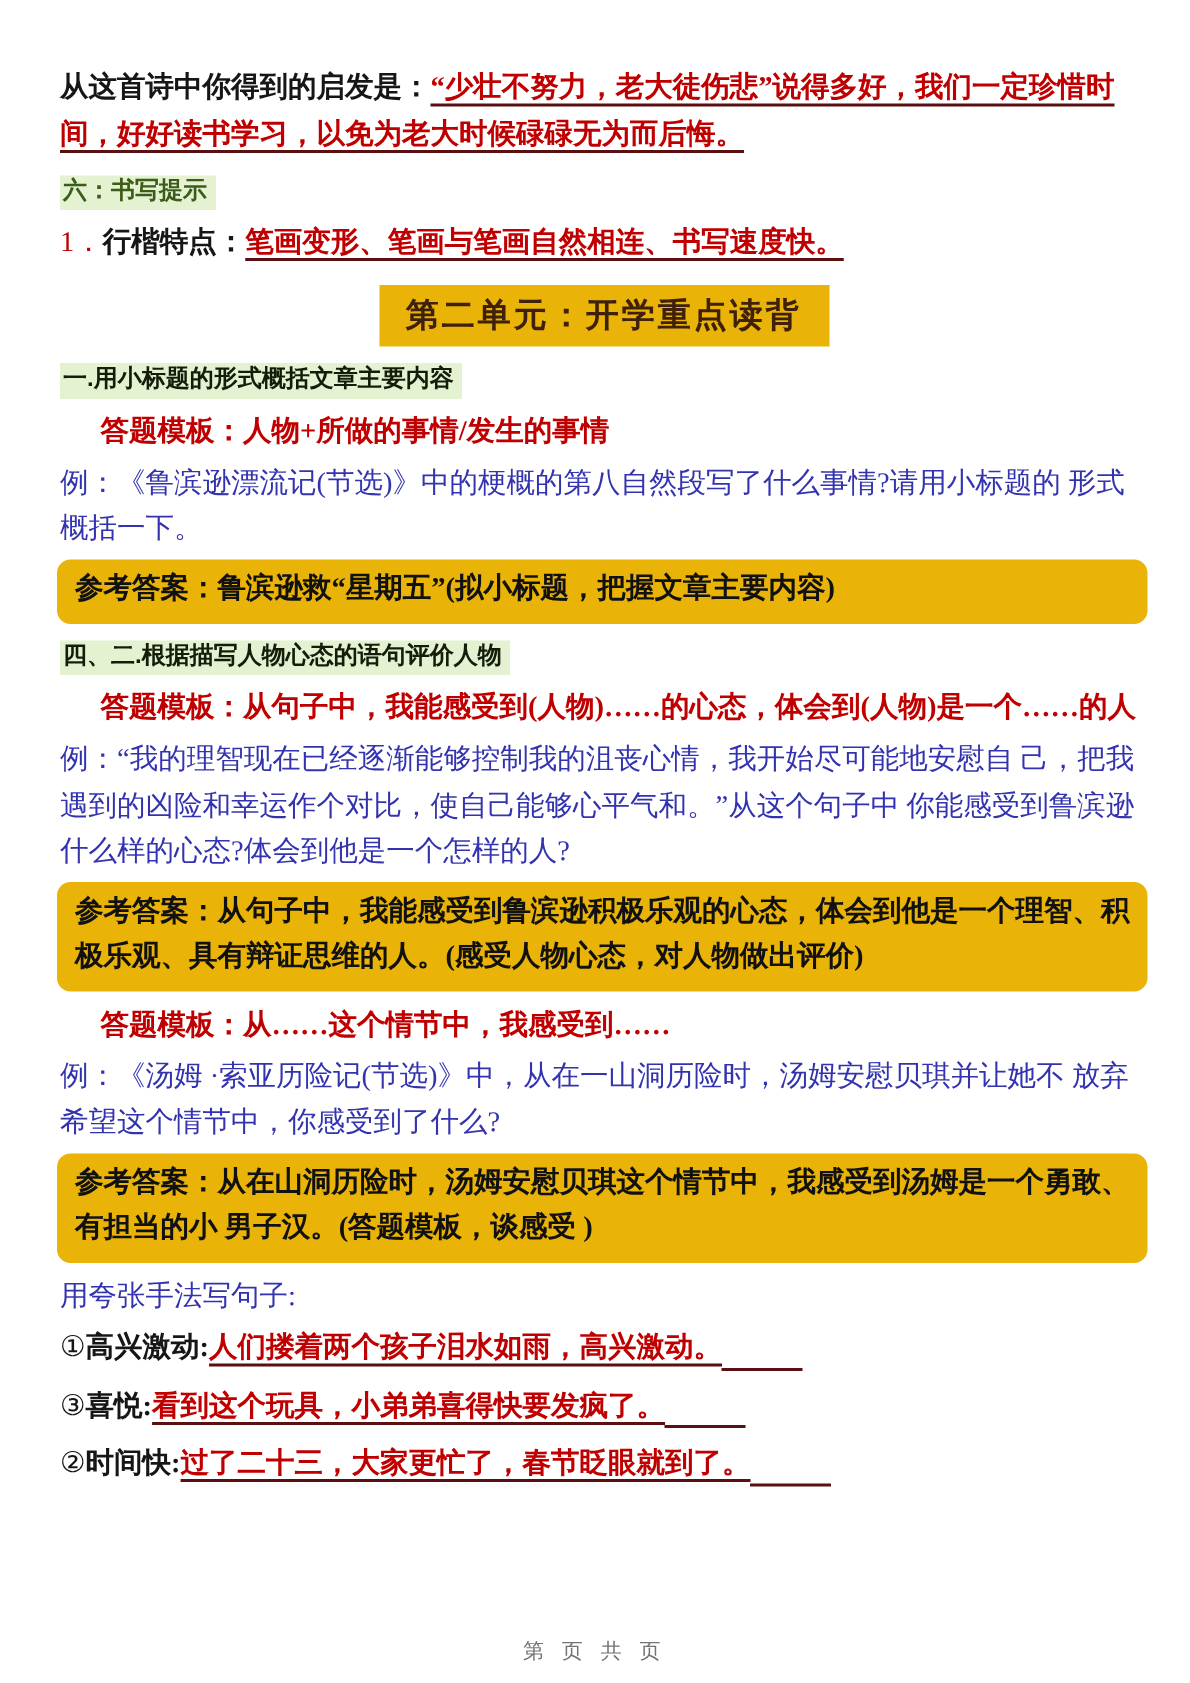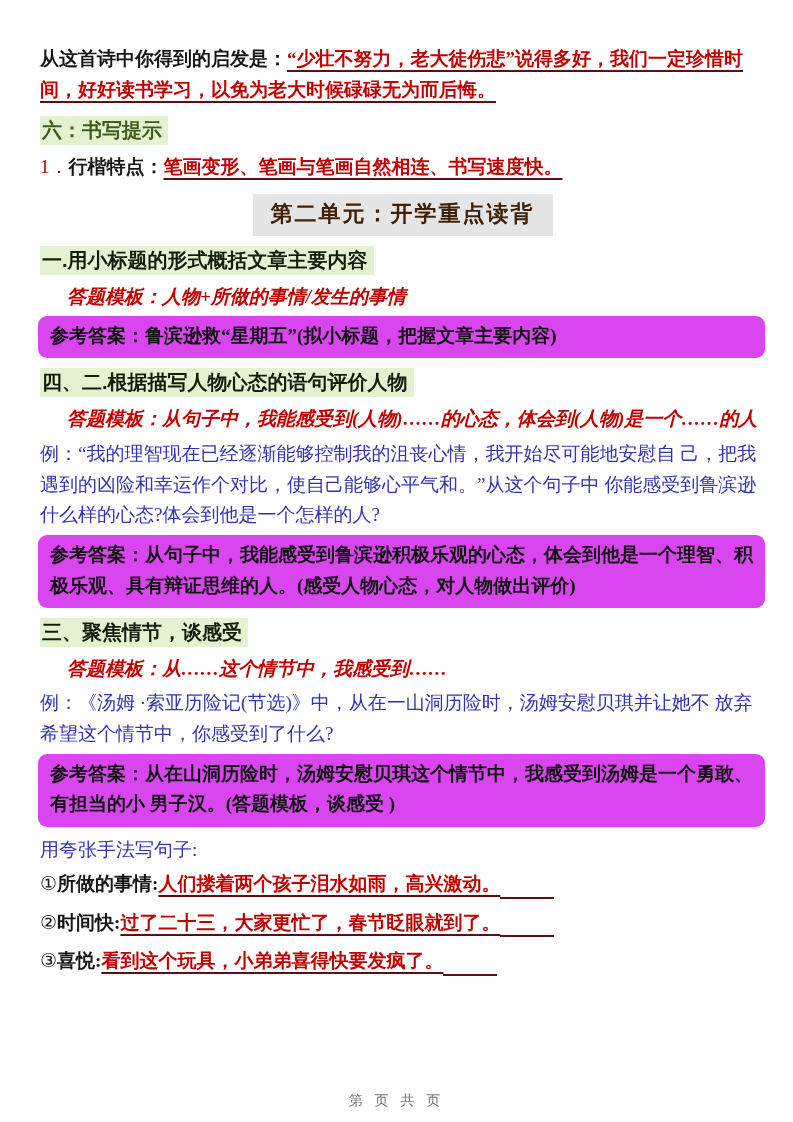--- a/index.html
+++ b/index.html
@@ -20,34 +20,34 @@
     text-underline-offset:5px;
     font-weight:600;
   }
   .tail{
     display:inline-block;width:54px;height:1em;vertical-align:bottom;
     border-bottom:2px solid #5a1010;
   }
   .hg{
     display:inline-block;background:#e4f2d2;padding:1px 6px 2px 2px;
     font-family:"Liberation Sans","DejaVu Sans",sans-serif;
-    font-weight:700;font-size:20px;color:#141d0a;line-height:1.3;
+    font-weight:700;font-size:16px;color:#141d0a;line-height:1.3;
   }
   .hg.greener{color:#3c5c1a;}
   .hblock{margin:10px 0 7px 0;}
   .banner-wrap{text-align:center;margin:12px 0 10px 0;}
   .banner{
-    display:inline-block;background:#e5e5e5;color:#3f2008;
+    display:inline-block;background:#eab308;color:#3f2008;
     font-weight:700;font-size:22px;letter-spacing:2px;
     padding:7px 18px 8px 18px;line-height:1.2;
   }
-  .tpl{color:#c00000;font-weight:700;padding-left:27px;line-height:1.6;margin:2px 0 4px 0;font-style:italic;}
+  .tpl{color:#c00000;font-weight:700;padding-left:27px;line-height:1.6;margin:2px 0 4px 0;}
   .example{color:#3333b0;line-height:1.62;margin:0 0 4px 0;}
   .answer-box{
-    background:#d946ef;border-radius:9px;padding:5px 12px 7px 12px;
+    background:#eab308;border-radius:9px;padding:5px 12px 7px 12px;
     margin:4px 0 8px -2px;line-height:1.6;font-weight:600;color:#111;
   }
   .usage-item{line-height:1.55;margin:0 0 9px 0;}
   .usage-item .lab{font-weight:600;}
   .footer{
     position:absolute;left:0;bottom:12px;width:100%;text-align:center;
     font-family:"Liberation Sans","DejaVu Sans",sans-serif;
     font-size:14px;color:#737373;letter-spacing:4px;
   }
 </style>
@@ -64,38 +64,36 @@
   <p class="line"><span class="red">1．</span><span class="b">行楷特点：</span><span class="red u">笔画变形、笔画与笔画自然相连、书写速度快。</span></p>
 
   <div class="banner-wrap">
     <span class="banner">第二单元：开学重点读背</span>
   </div>
 
   <div class="hblock">
     <span class="hg">一.用小标题的形式概括文章主要内容</span>
   </div>
   <p class="tpl">答题模板：人物+所做的事情/发生的事情</p>
+  <p class="example">例：《鲁滨逊漂流记(节选)》中的梗概的第八自然段写了什么事情?请用小标题的 形式概括一下。</p>
   <div class="answer-box">参考答案：鲁滨逊救“星期五”(拟小标题，把握文章主要内容)</div>
 
   <div class="hblock">
     <span class="hg">四、二.根据描写人物心态的语句评价人物</span>
   </div>
   <p class="tpl">答题模板：从句子中，我能感受到(人物)……的心态，体会到(人物)是一个……的人</p>
   <p class="example">例：“我的理智现在已经逐渐能够控制我的沮丧心情，我开始尽可能地安慰自 己，把我遇到的凶险和幸运作个对比，使自己能够心平气和。”从这个句子中 你能感受到鲁滨逊什么样的心态?体会到他是一个怎样的人?</p>
   <div class="answer-box">参考答案：从句子中，我能感受到鲁滨逊积极乐观的心态，体会到他是一个理智、积极乐观、具有辩证思维的人。(感受人物心态，对人物做出评价)</div>
 
-  <div class="hblock">
-    <span class="hg">三、聚焦情节，谈感受</span>
-  </div>
   <p class="tpl">答题模板：从……这个情节中，我感受到……</p>
   <p class="example">例：《汤姆 ·索亚历险记(节选)》中，从在一山洞历险时，汤姆安慰贝琪并让她不 放弃希望这个情节中，你感受到了什么?</p>
   <div class="answer-box">参考答案：从在山洞历险时，汤姆安慰贝琪这个情节中，我感受到汤姆是一个勇敢、有担当的小 男子汉。(答题模板，谈感受 )</div>
 
   <p class="example">用夸张手法写句子:</p>
 
-  <p class="usage-item"><span>①</span><span class="lab">所做的事情:</span><span class="red u">人们搂着两个孩子泪水如雨，高兴激动。</span><span class="tail"></span></p>
+  <p class="usage-item"><span>①</span><span class="lab">高兴激动:</span><span class="red u">人们搂着两个孩子泪水如雨，高兴激动。</span><span class="tail"></span></p>
+  <p class="usage-item"><span>③</span><span class="lab">喜悦:</span><span class="red u">看到这个玩具，小弟弟喜得快要发疯了。</span><span class="tail"></span></p>
   <p class="usage-item"><span>②</span><span class="lab">时间快:</span><span class="red u">过了二十三，大家更忙了，春节眨眼就到了。</span><span class="tail"></span></p>
-  <p class="usage-item"><span>③</span><span class="lab">喜悦:</span><span class="red u">看到这个玩具，小弟弟喜得快要发疯了。</span><span class="tail"></span></p>
   <p class="usage-item"></p>
 
 </div>
 
 <div class="footer">第 页 共 页</div>
 
 </body></html>

